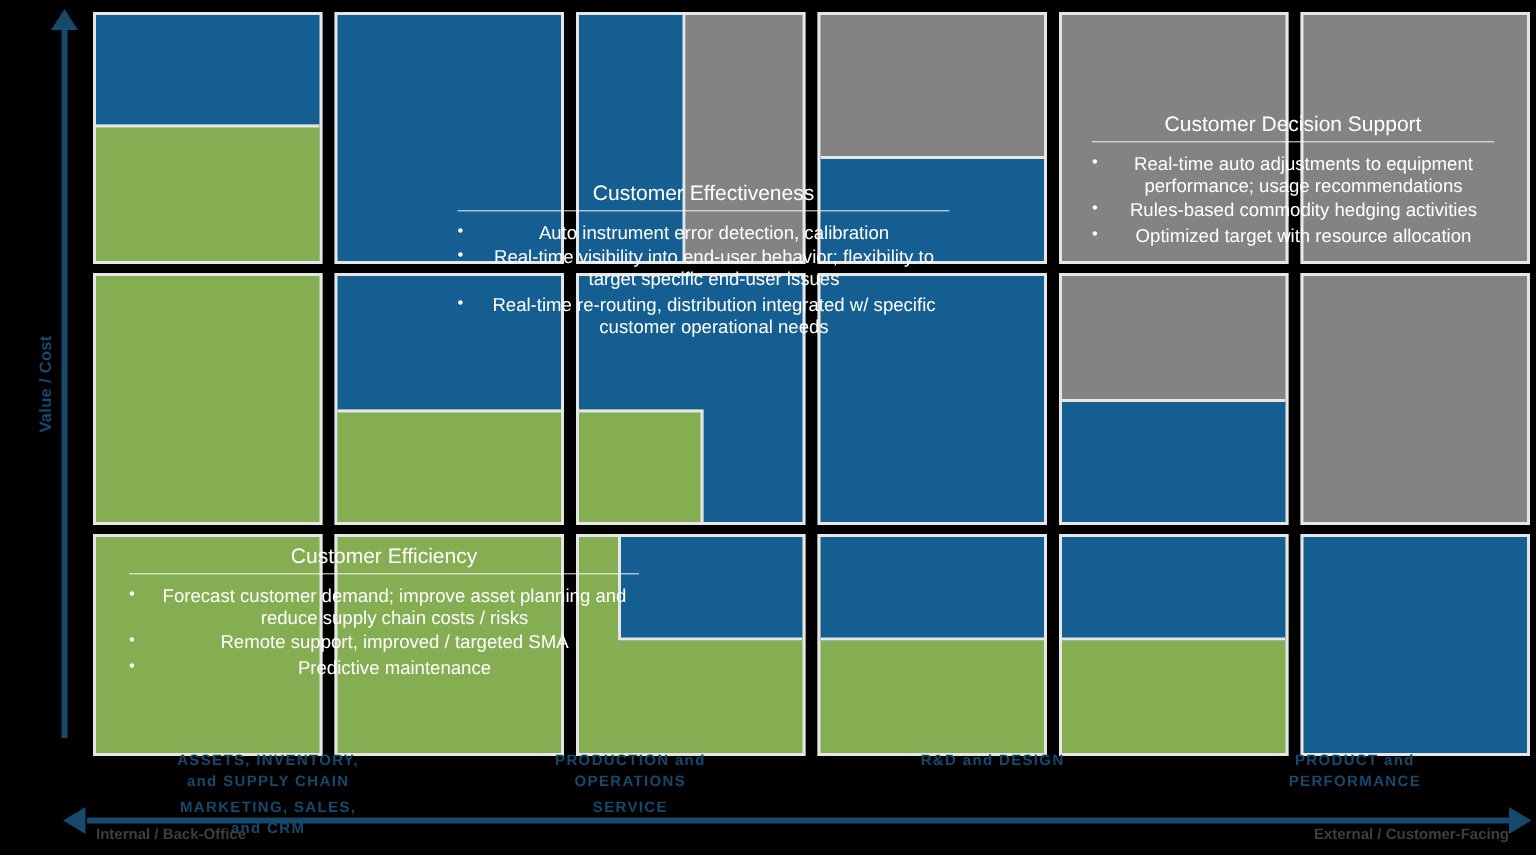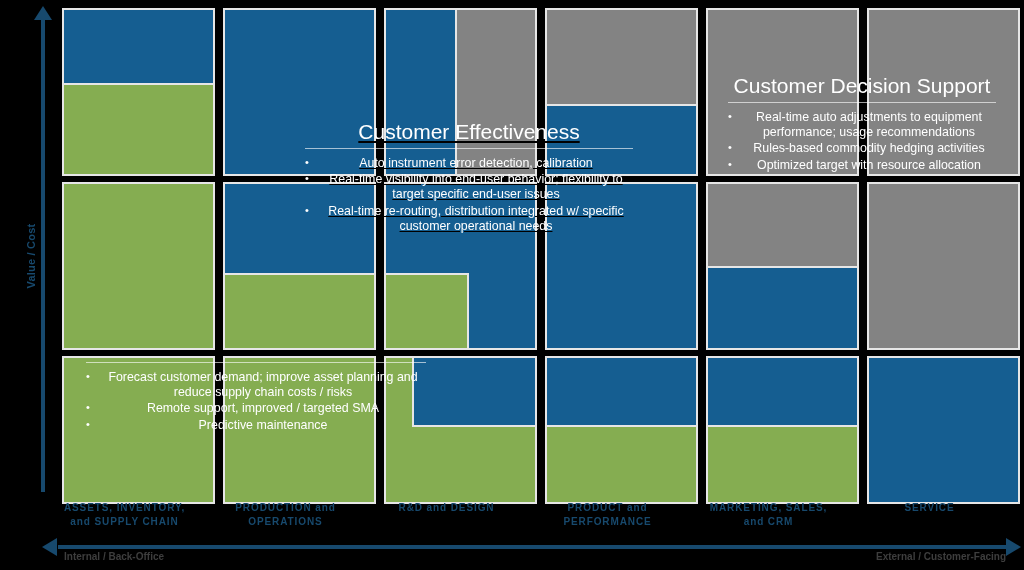--- a/index.html
+++ b/index.html
@@ -80,51 +80,51 @@
     border: 2px solid #e6e6e6;
     background: #155e91;
   }
   .cell .sub {
     position: absolute;
     border: 2px solid #e6e6e6;
   }
 
   
   #captions {
-    position: absolute; left: 48px; top: 498px;
+    position: absolute; left: 62px; top: 498px;
     width: 958px; height: 42px;
-    display: grid; grid-template-columns: repeat(6, 1fr); column-gap: 8px;
+    display: grid; grid-template-columns: repeat(4, 1fr); column-gap: 8px;
   }
   .caption {
     text-align: center;
     color: #17496d; font-weight: bold; font-size: 10px;
     letter-spacing: .9px; line-height: 14px;
     padding-top: 3px;
   }
 
   
   .panel { position: absolute; padding: 6px 14px 10px 14px; }
   .panel .ptitle {
-    color: #ffffff; font-size: 21px; text-align: center;
+    color: #ffffff; font-size: 14px; text-align: center;
     font-weight: normal; padding-bottom: 4px;
   }
   .panel .rule {
     height: 1px; background: rgba(255,255,255,.62); margin: 0 2px 7px 2px;
   }
   .panel ul { list-style: none; text-align: center; }
   .panel li {
     color: #ffffff; font-size: 12.4px; line-height: 15.2px;
     padding-left: 14px; position: relative; margin-bottom: 1px;
   }
   .panel li:before {
     content: "\2022"; position: absolute; left: 2px; top: -1px;
     font-size: 11px;
   }
 
-  #panel-effectiveness { left: 289px; top: 114px;  width: 360px; text-decoration: underline; }
+  #panel-effectiveness { left: 289px; top: 114px;  width: 360px; }
   #panel-decision      { left: 712px; top: 68px;   width: 300px; }
   #panel-efficiency    { left: 70px;  top: 356px;  width: 372px; }
 </style>
 </head>
 <body>
 
 <div id="stage">
 
   <div class="v-axis-head"></div>
   <div class="v-axis-line"></div>
@@ -205,20 +205,21 @@
     <div class="ptitle">Customer Decision Support</div>
     <div class="rule"></div>
     <ul>
       <li>Real-time auto adjustments to equipment performance; usage recommendations</li>
       <li>Rules-based commodity hedging activities</li>
       <li>Optimized target with resource allocation</li>
     </ul>
   </div>
 
   <div class="panel" id="panel-efficiency">
+    <div class="ptitle">Customer Efficiency</div>
     <div class="rule"></div>
     <ul>
       <li>Forecast customer demand; improve asset planning and reduce supply chain costs / risks</li>
       <li>Remote support, improved / targeted SMA</li>
       <li>Predictive maintenance</li>
     </ul>
   </div>
 
   <div id="captions">
     <div class="caption">ASSETS, INVENTORY,<br>and SUPPLY CHAIN</div>

